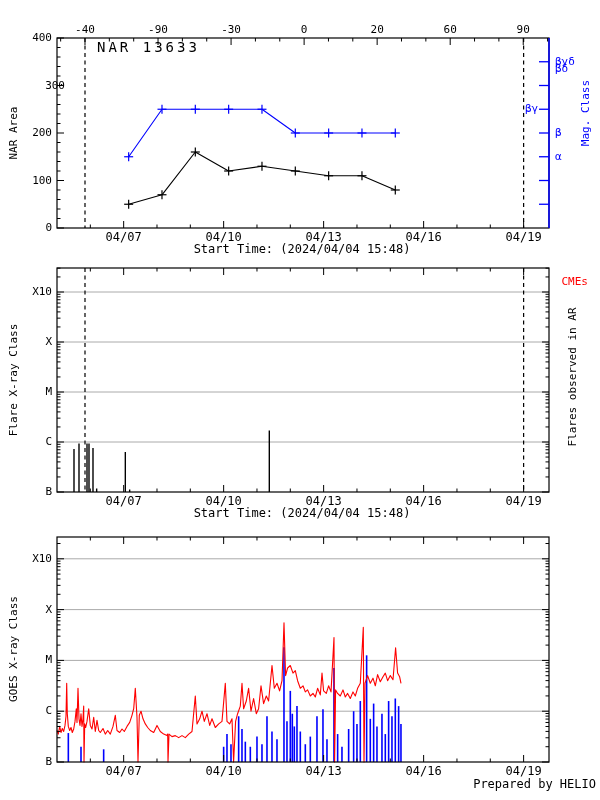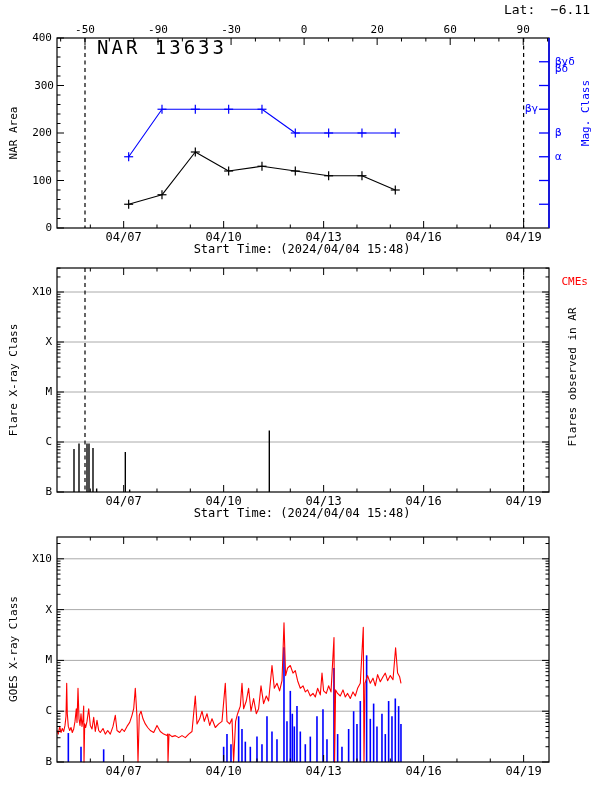--- a/index.html
+++ b/index.html
@@ -2,21 +2,21 @@
 <html><head>
 <meta charset="utf-8">
 <style>
   html,body{margin:0;padding:0;background:#fff;}
   .fig{position:relative;width:600px;height:800px;background:#fff;overflow:hidden;
        font-family:"DejaVu Sans Mono","Liberation Mono",monospace;color:#000;}
   svg{position:absolute;left:0;top:0;}
   .lbl{position:absolute;font-size:11px;line-height:12px;white-space:pre;}
   .s12{font-size:12px;line-height:13px;}
   .s13{font-size:13px;line-height:14px;}
-  .title{font-size:19px;line-height:20px;letter-spacing:3px;}
+  .title{font-size:14px;line-height:20px;letter-spacing:3px;}
   .ctr{text-align:center;}
   .rgt{text-align:right;}
   .rot{width:220px;height:14px;transform:rotate(-90deg);transform-origin:50% 50%;text-align:center;}
   .blue{color:#0000ff;}
   .red{color:#ff0000;}
 </style>
 </head>
 <body>
 
 <div class="fig">
@@ -398,44 +398,44 @@
       <line x1="57" y1="563.7230286608093" x2="60.5" y2="563.7230286608093" stroke="#000" stroke-width="1"></line>
       <line x1="549" y1="563.7230286608093" x2="545.5" y2="563.7230286608093" stroke="#000" stroke-width="1"></line>
       <line x1="57" y1="561.1244805204823" x2="60.5" y2="561.1244805204823" stroke="#000" stroke-width="1"></line>
       <line x1="549" y1="561.1244805204823" x2="545.5" y2="561.1244805204823" stroke="#000" stroke-width="1"></line>
       <line x1="57" y1="558.8" x2="64" y2="558.8" stroke="#000" stroke-width="1"></line>
       <line x1="549" y1="558.8" x2="542" y2="558.8" stroke="#000" stroke-width="1"></line>
       <line x1="57" y1="543.5076762202698" x2="60.5" y2="543.5076762202698" stroke="#000" stroke-width="1"></line>
       <line x1="549" y1="543.5076762202698" x2="545.5" y2="543.5076762202698" stroke="#000" stroke-width="1"></line>
     </svg>
 
-  <div class="lbl s13 rgt" style="left:420px;top:3px;width:170px;">Lat:  −6.11</div>
   <div class="lbl title" style="left:97px;top:37px;">NAR 13633</div>
 
   <div class="lbl rot" style="left:-95px;top:126px;">NAR Area</div>
   <div class="lbl rot blue" style="left:477px;top:106px;">Mag. Class</div>
   <div class="lbl s12 ctr" style="left:132px;top:243px;width:340px;">Start Time: (2024/04/04 15:48)</div>
 
   <div class="lbl rot" style="left:-95px;top:373px;">Flare X-ray Class</div>
   <div class="lbl red rgt" style="left:544px;top:276px;width:44px;">CMEs</div>
   <div class="lbl rot" style="left:464px;top:370px;">Flares observed in AR</div>
   <div class="lbl s12 ctr" style="left:132px;top:507px;width:340px;">Start Time: (2024/04/04 15:48)</div>
 
   <div class="lbl rot" style="left:-95px;top:642px;">GOES X-ray Class</div>
-<div class="lbl ctr" style="left: 62.9972px; top: 24px; width: 44px;">-50</div>
+  <div class="lbl s12 rgt" style="left:426px;top:778px;width:170px;">Prepared by HELIO</div>
+<div class="lbl ctr" style="left: 62.9972px; top: 24px; width: 44px;">-40</div>
     <div class="lbl ctr" style="left: 136.036px; top: 24px; width: 44px;">-90</div>
     <div class="lbl ctr" style="left: 209.075px; top: 24px; width: 44px;">-30</div>
     <div class="lbl ctr" style="left: 282.113px; top: 24px; width: 44px;">0</div>
     <div class="lbl ctr" style="left: 355.152px; top: 24px; width: 44px;">20</div>
     <div class="lbl ctr" style="left: 428.191px; top: 24px; width: 44px;">60</div>
     <div class="lbl ctr" style="left: 501.229px; top: 24px; width: 44px;">90</div>
     <div class="lbl rgt" style="left: 16px; top: 222px; width: 36px;">0</div>
     <div class="lbl rgt" style="left: 16px; top: 174.5px; width: 36px;">100</div>
     <div class="lbl rgt" style="left: 16px; top: 127px; width: 36px;">200</div>
-    <div class="lbl rgt" style="left: 18px; top: 79.5px; width: 36px;">300</div>
+    <div class="lbl rgt" style="left: 29px; top: 79.5px; width: 36px;">300</div>
     <div class="lbl rgt" style="left: 16px; top: 32px; width: 36px;">400</div>
     <div class="lbl blue" style="left: 555px; top: 55.75px; width: 40px;">βγδ</div>
     <div class="lbl blue" style="left: 555px; top: 63px; width: 40px;">βδ</div>
     <div class="lbl blue" style="left: 525px; top: 103.25px; width: 40px;">βγ</div>
     <div class="lbl blue" style="left: 555px; top: 127px; width: 40px;">β</div>
     <div class="lbl blue" style="left: 555px; top: 150.75px; width: 40px;">α</div>
     <div class="lbl ctr s12" style="left: 101.66px; top: 231px; width: 44px;">04/07</div>
     <div class="lbl ctr s12" style="left: 201.65px; top: 231px; width: 44px;">04/10</div>
     <div class="lbl ctr s12" style="left: 301.64px; top: 231px; width: 44px;">04/13</div>
     <div class="lbl ctr s12" style="left: 401.63px; top: 231px; width: 44px;">04/16</div>

